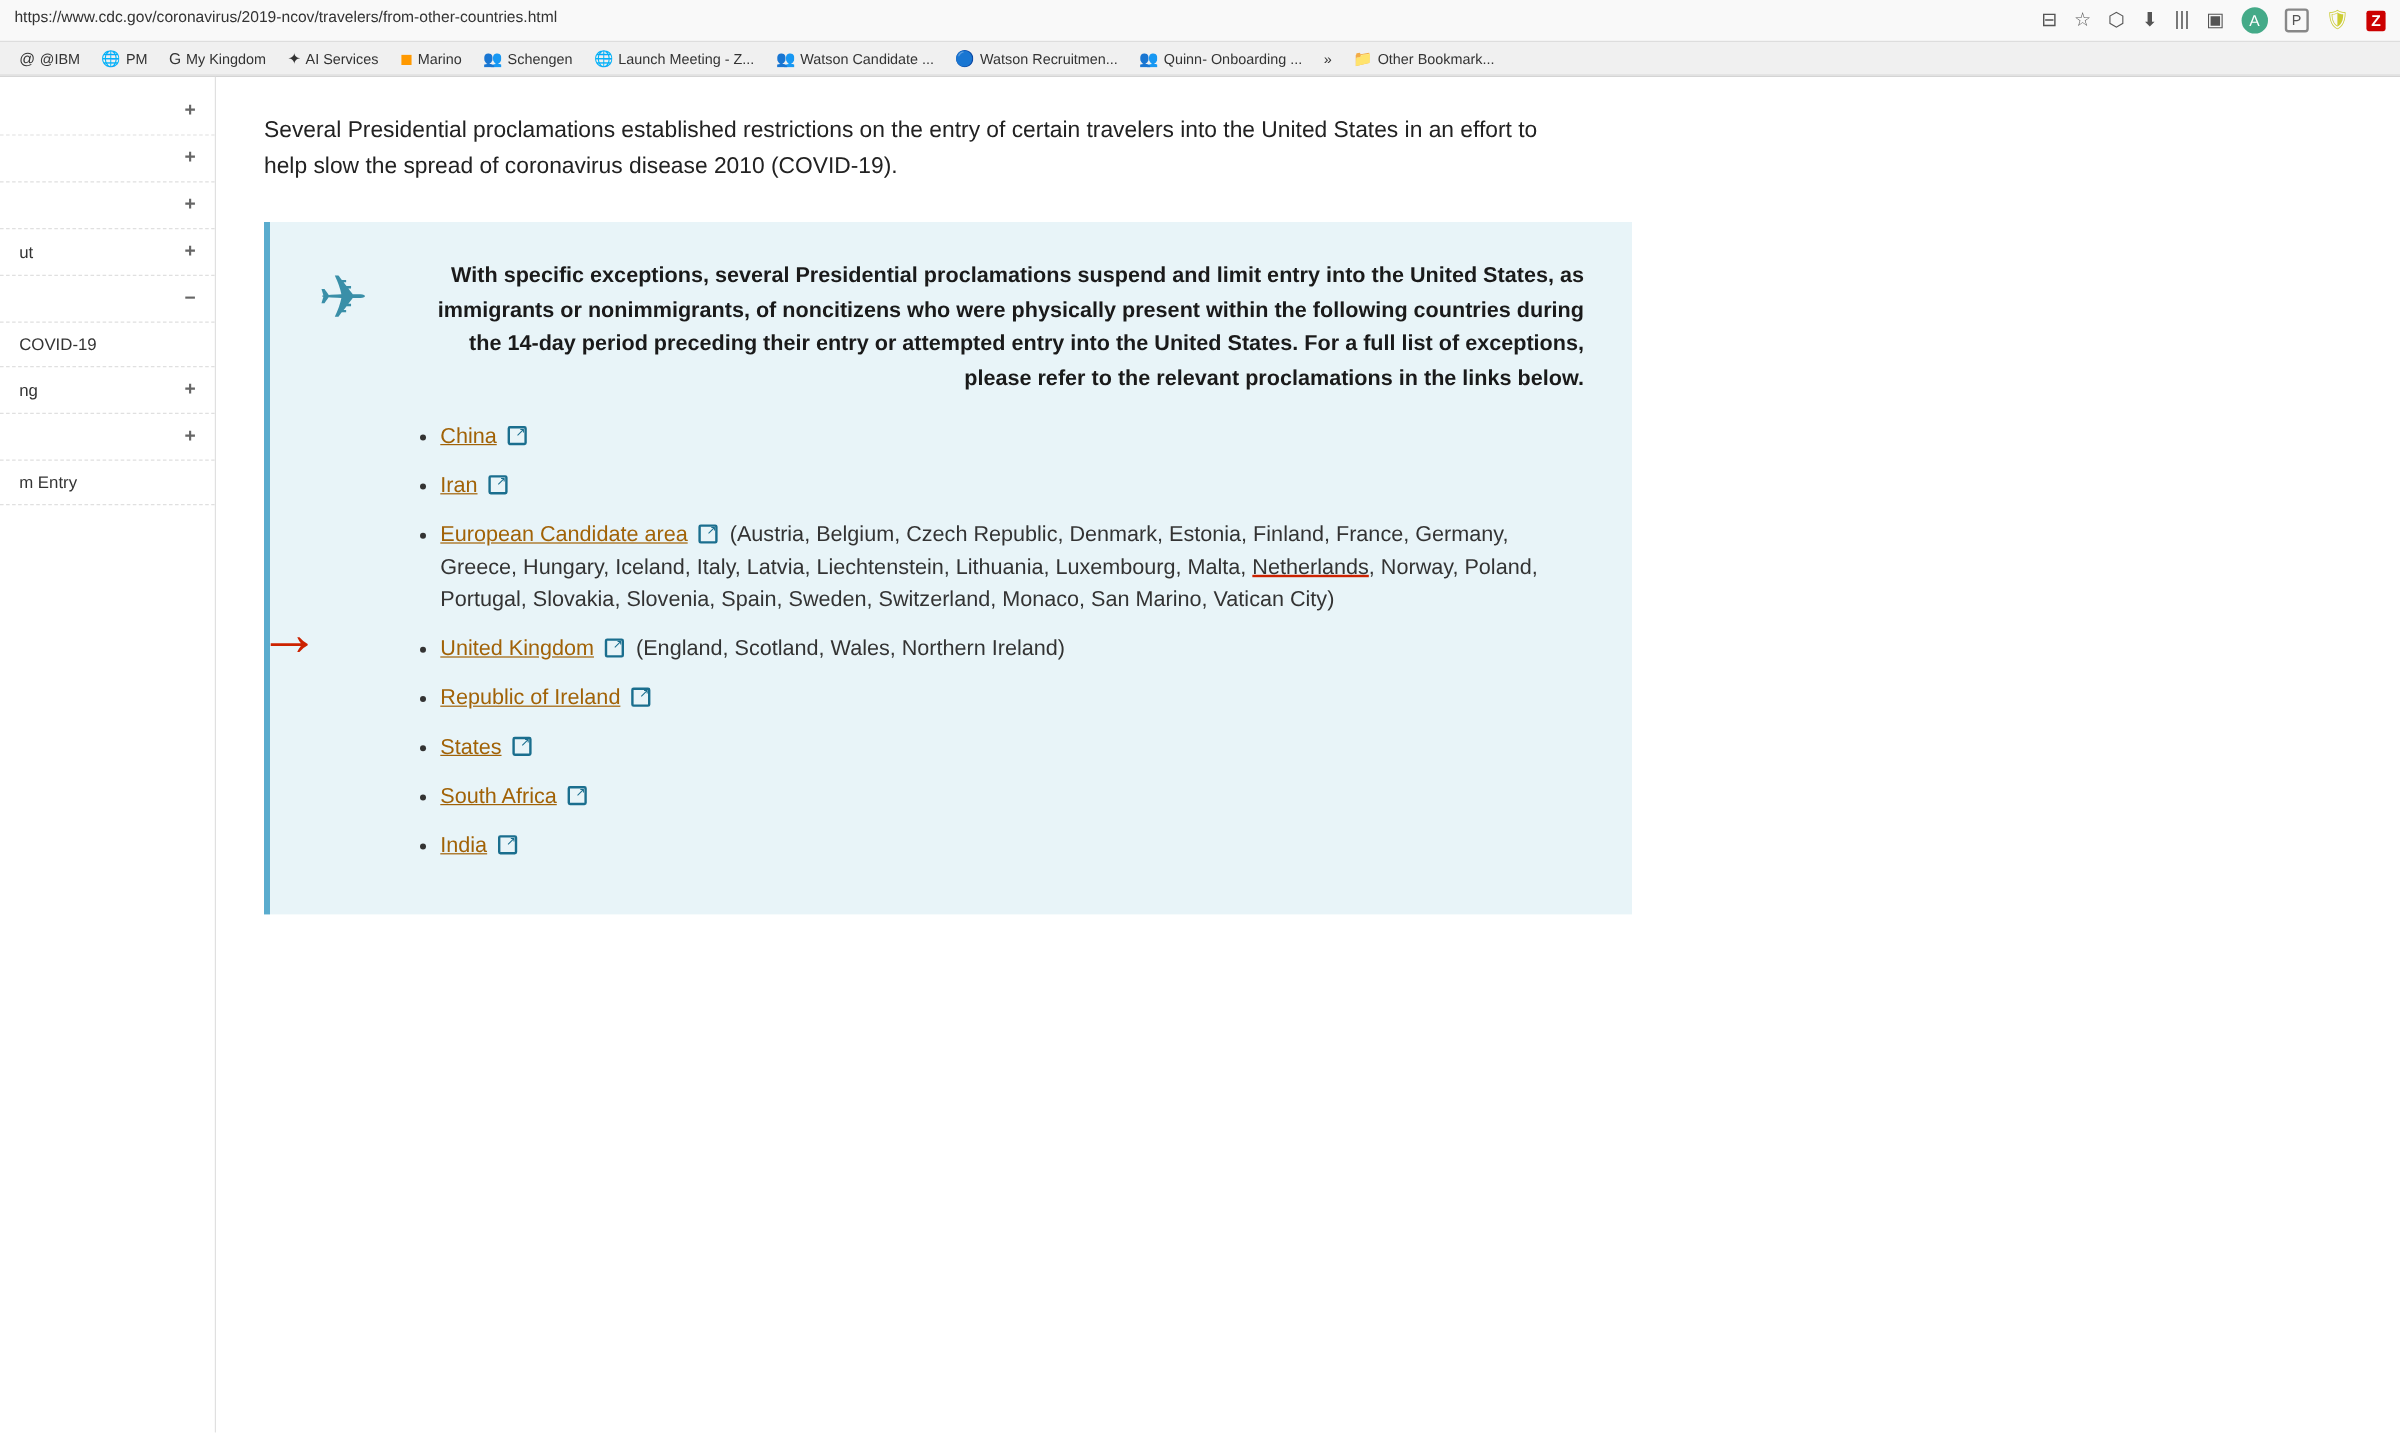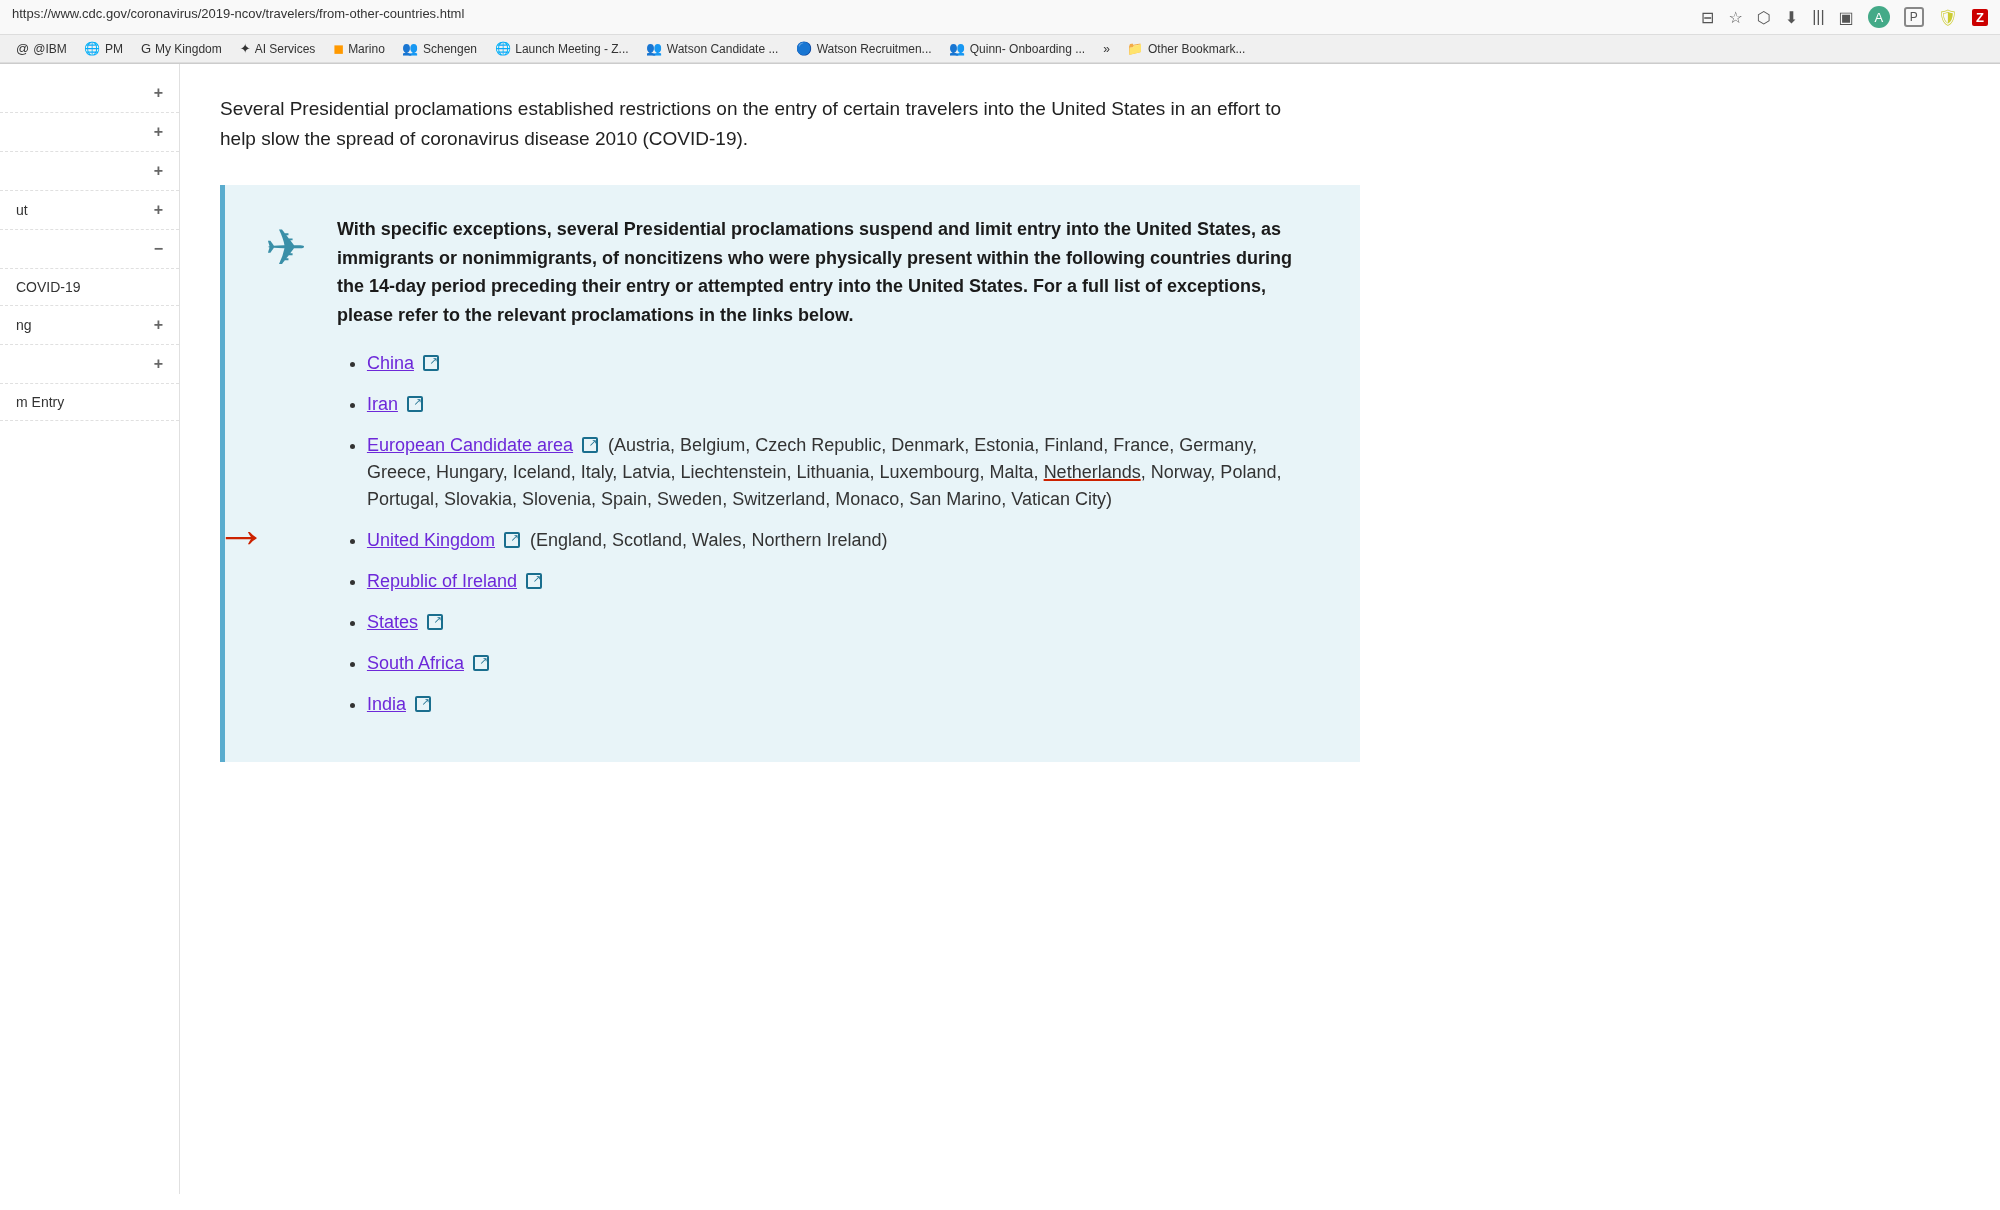--- a/index.html
+++ b/index.html
@@ -150,35 +150,36 @@
     .info-box-content {
       flex: 1;
     }
 
     .info-box-text {
       font-size: 18px;
       line-height: 1.6;
       color: #1a1a1a;
       font-weight: 600;
       margin-bottom: 20px;
+      text-align: right;
     }
 
     .country-list {
       list-style: disc;
       padding-left: 30px;
     }
 
     .country-list li {
       margin-bottom: 14px;
       font-size: 18px;
       line-height: 1.5;
     }
 
     .country-link {
-      color: #6d28d9;
+      color: #a16207;
       text-decoration: underline;
       cursor: pointer;
       text-align: center;
     }
 
     .external-icon {
       display: inline-block;
       width: 16px;
       height: 16px;
       border: 2px solid #1a6e8e;

